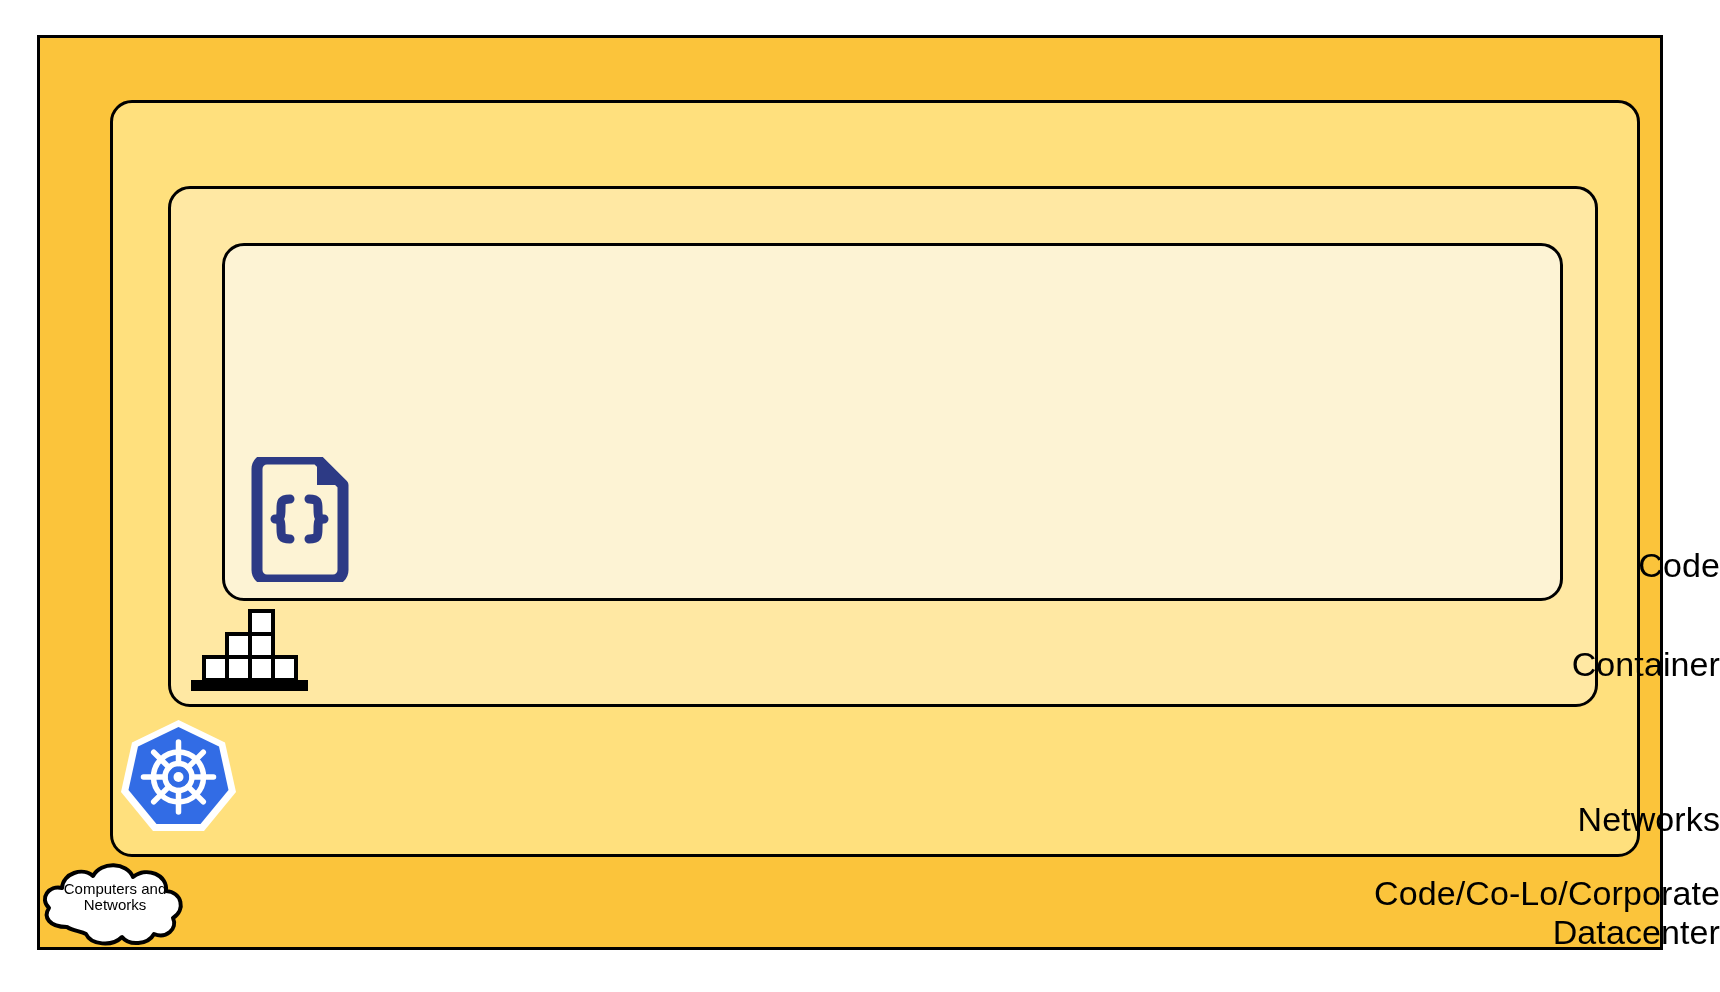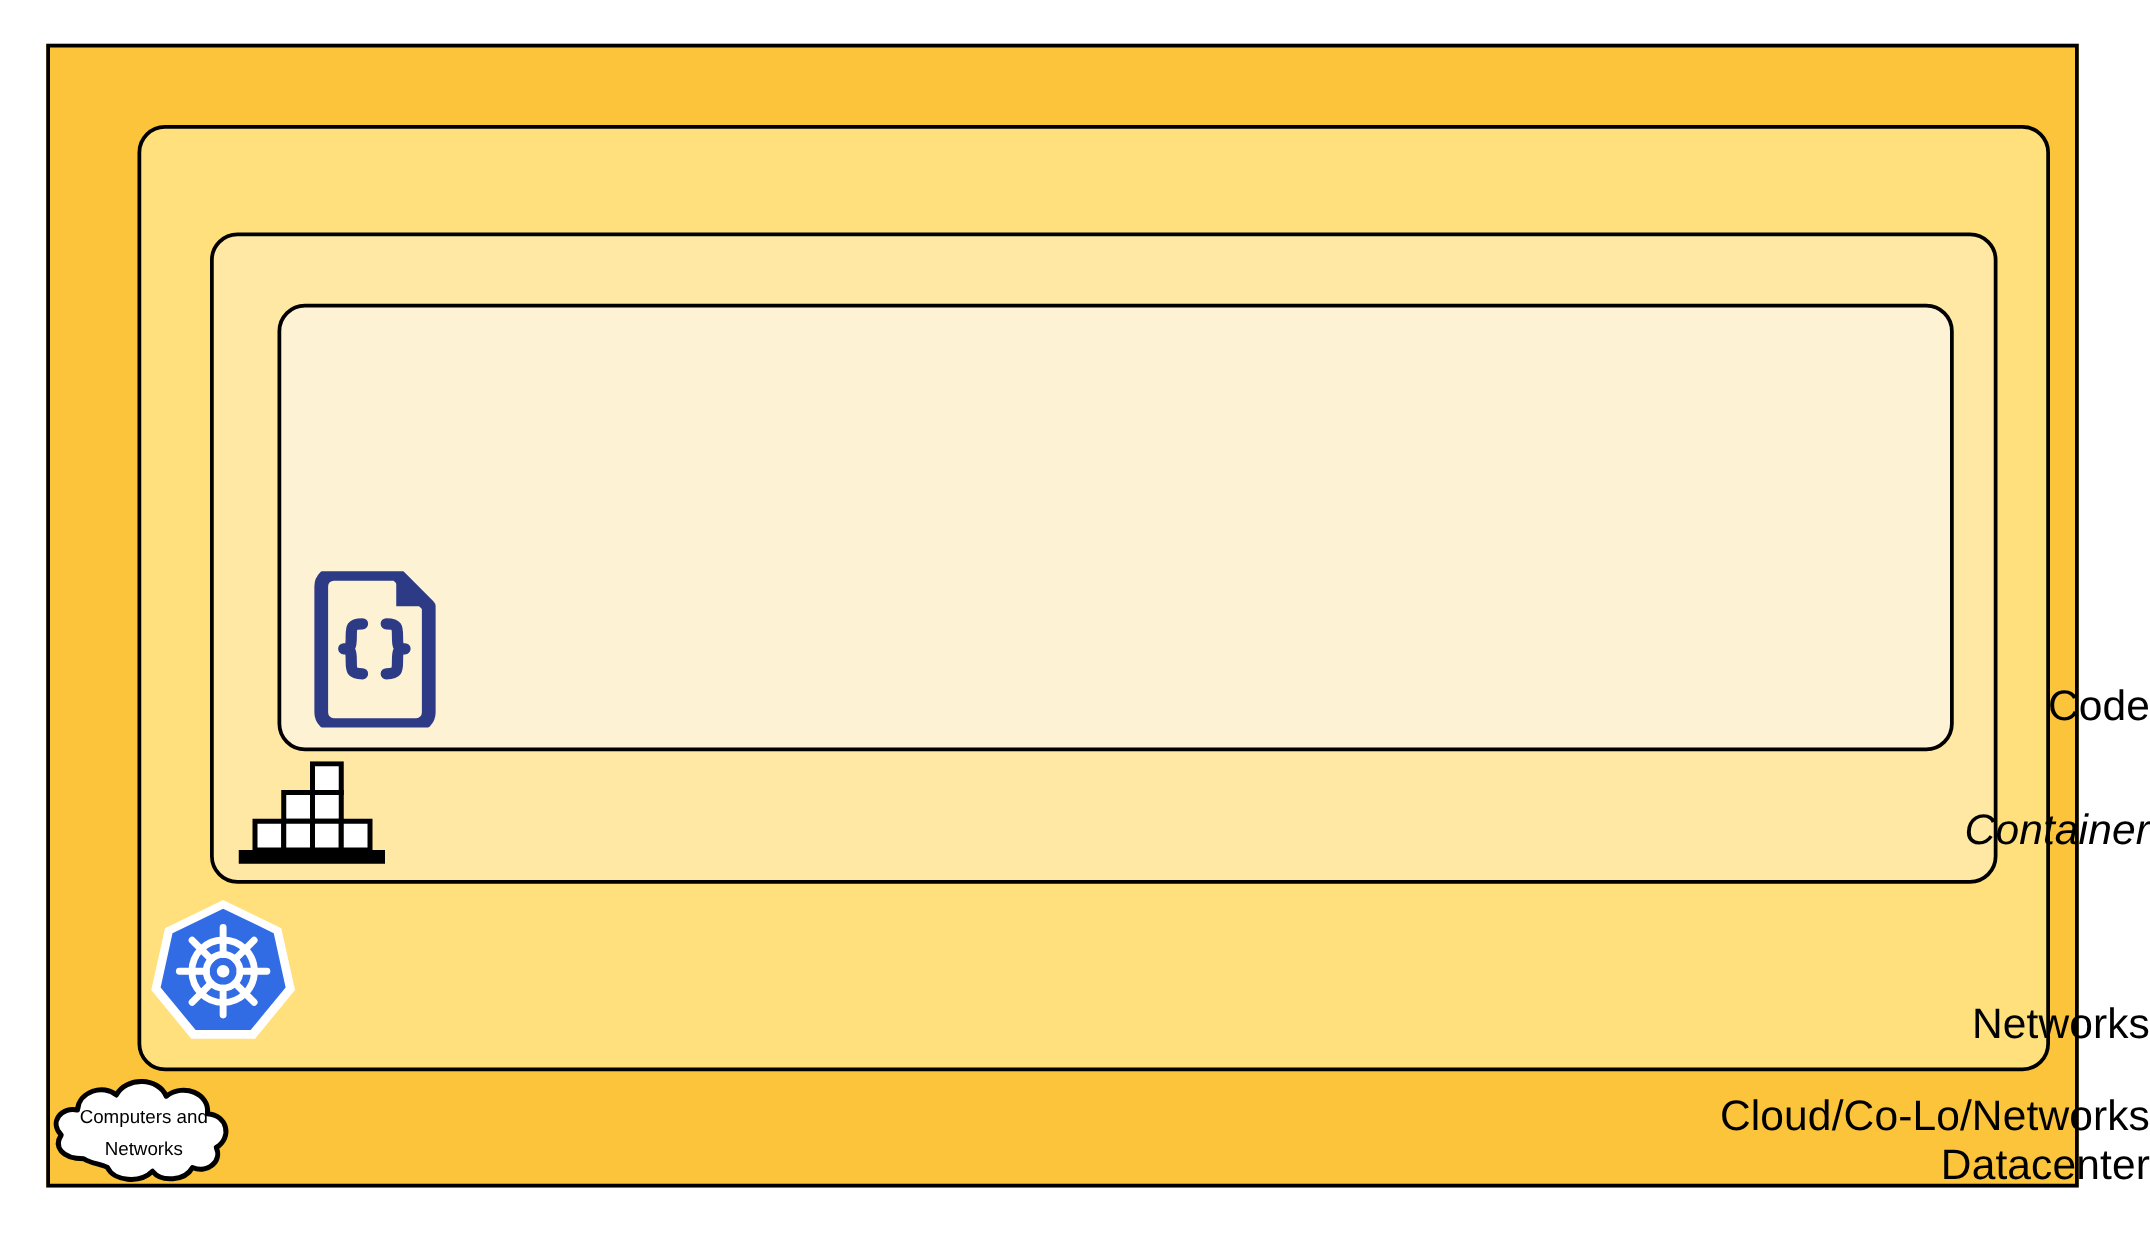--- a/index.html
+++ b/index.html
@@ -78,21 +78,21 @@
     position: absolute;
     color: #000000;
     font-size: 34px;
     line-height: 39px;
     text-align: right;
     white-space: pre-line;
     letter-spacing: 0.1px;
     padding-left: 20px;
   }
   #label-code      { left: 0;  right: 0; top: 546px; }
-  #label-container { left: 0;  right: 0; top: 645px; font-style: italic; }
+  #label-container { left: 0;  right: 0; top: 645px; }
   #label-cluster   { left: 0;  right: 0; top: 800px; }
   #label-datacenter{ left: 0;  right: 0; top: 874px; }
 
   
   .icon-code {
     position: absolute;
     left: 245px;
     top: 457px;
     width: 110px;
     height: 125px;
@@ -124,21 +124,21 @@
     width: 160px;
     height: 90px;
   }
   .cloud-callout .cloud-text {
     position: absolute;
     left: 0;
     top: 24px;
     width: 160px;
     text-align: center;
     font-size: 15px;
-    line-height: 26px;
+    line-height: 16px;
     color: #000000;
     white-space: pre-line;
     pointer-events: none;
   }
 </style>
 </head>
 <body>
 
 <div id="diagram">
 
@@ -149,21 +149,21 @@
   <div class="layer-container"></div>
 
   <div class="layer-code"></div>
 
   <div class="layer-label" id="label-code">Code</div>
 
   <div class="layer-label" id="label-container">Container</div>
 
   <div class="layer-label" id="label-cluster">Networks</div>
 
-  <div class="layer-label" id="label-datacenter">Cloud/Co-Lo/Networks
+  <div class="layer-label" id="label-datacenter">Code/Co-Lo/Corporate
 Datacenter</div>
 
   <svg class="icon-code" viewBox="0 0 110 125">
     <path d="M12 12
              a10 10 0 0 1 10 -10
              h50
              l26 26
              v85
              a10 10 0 0 1 -10 10
              h-66

